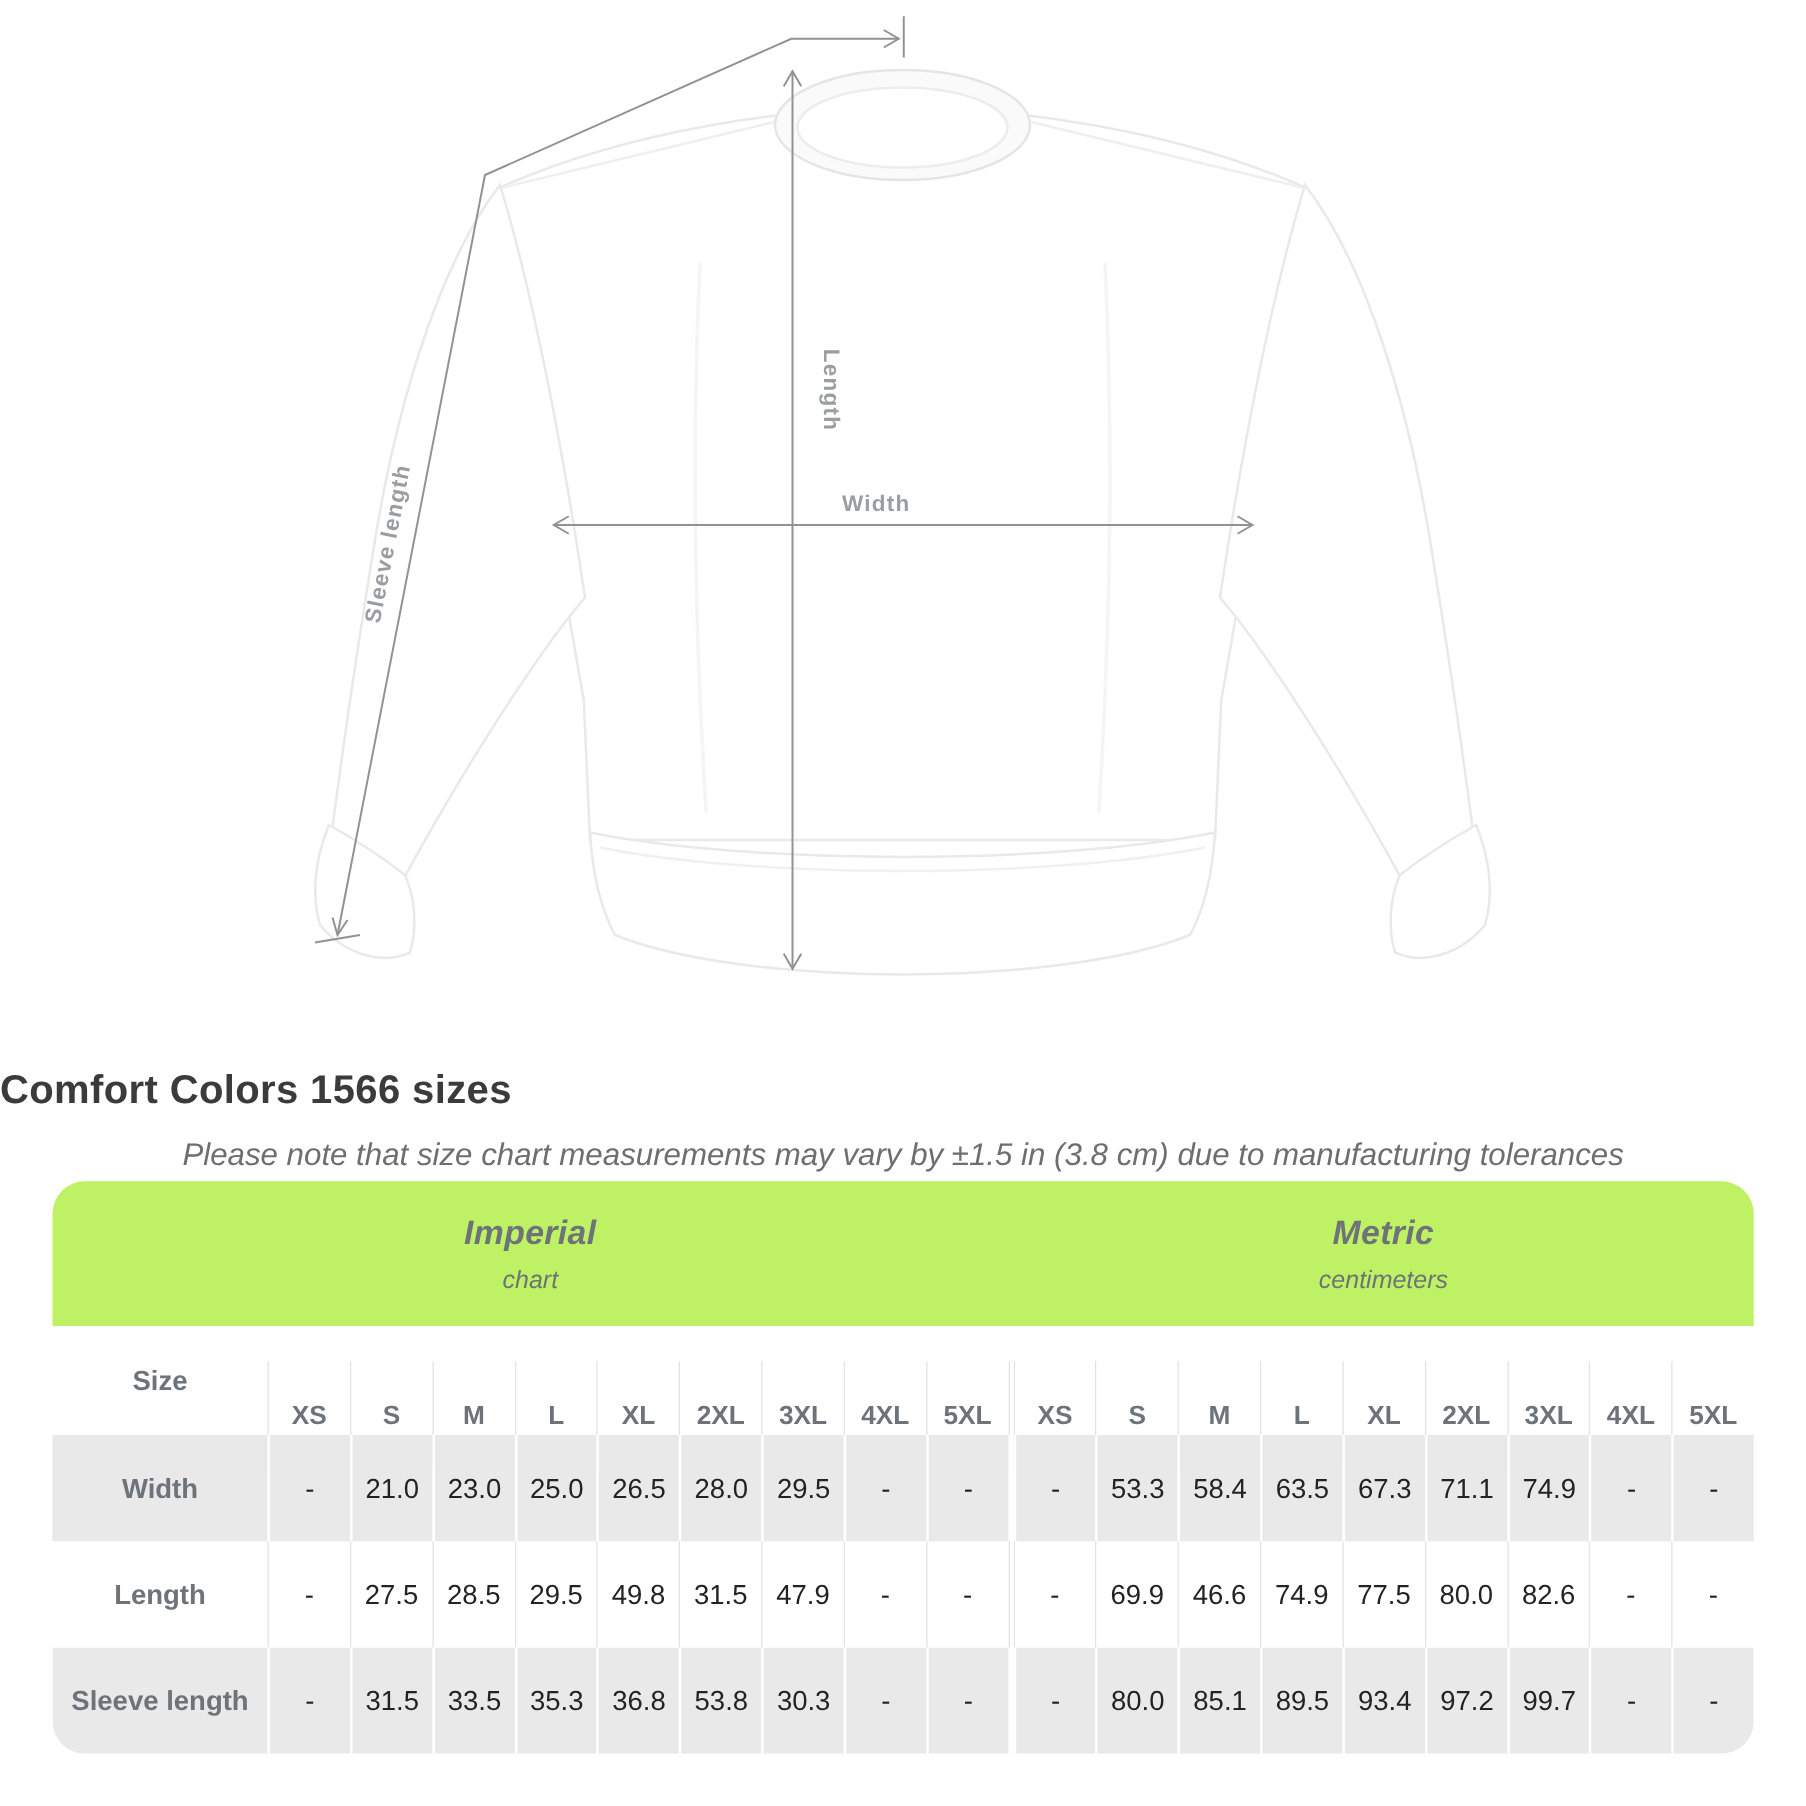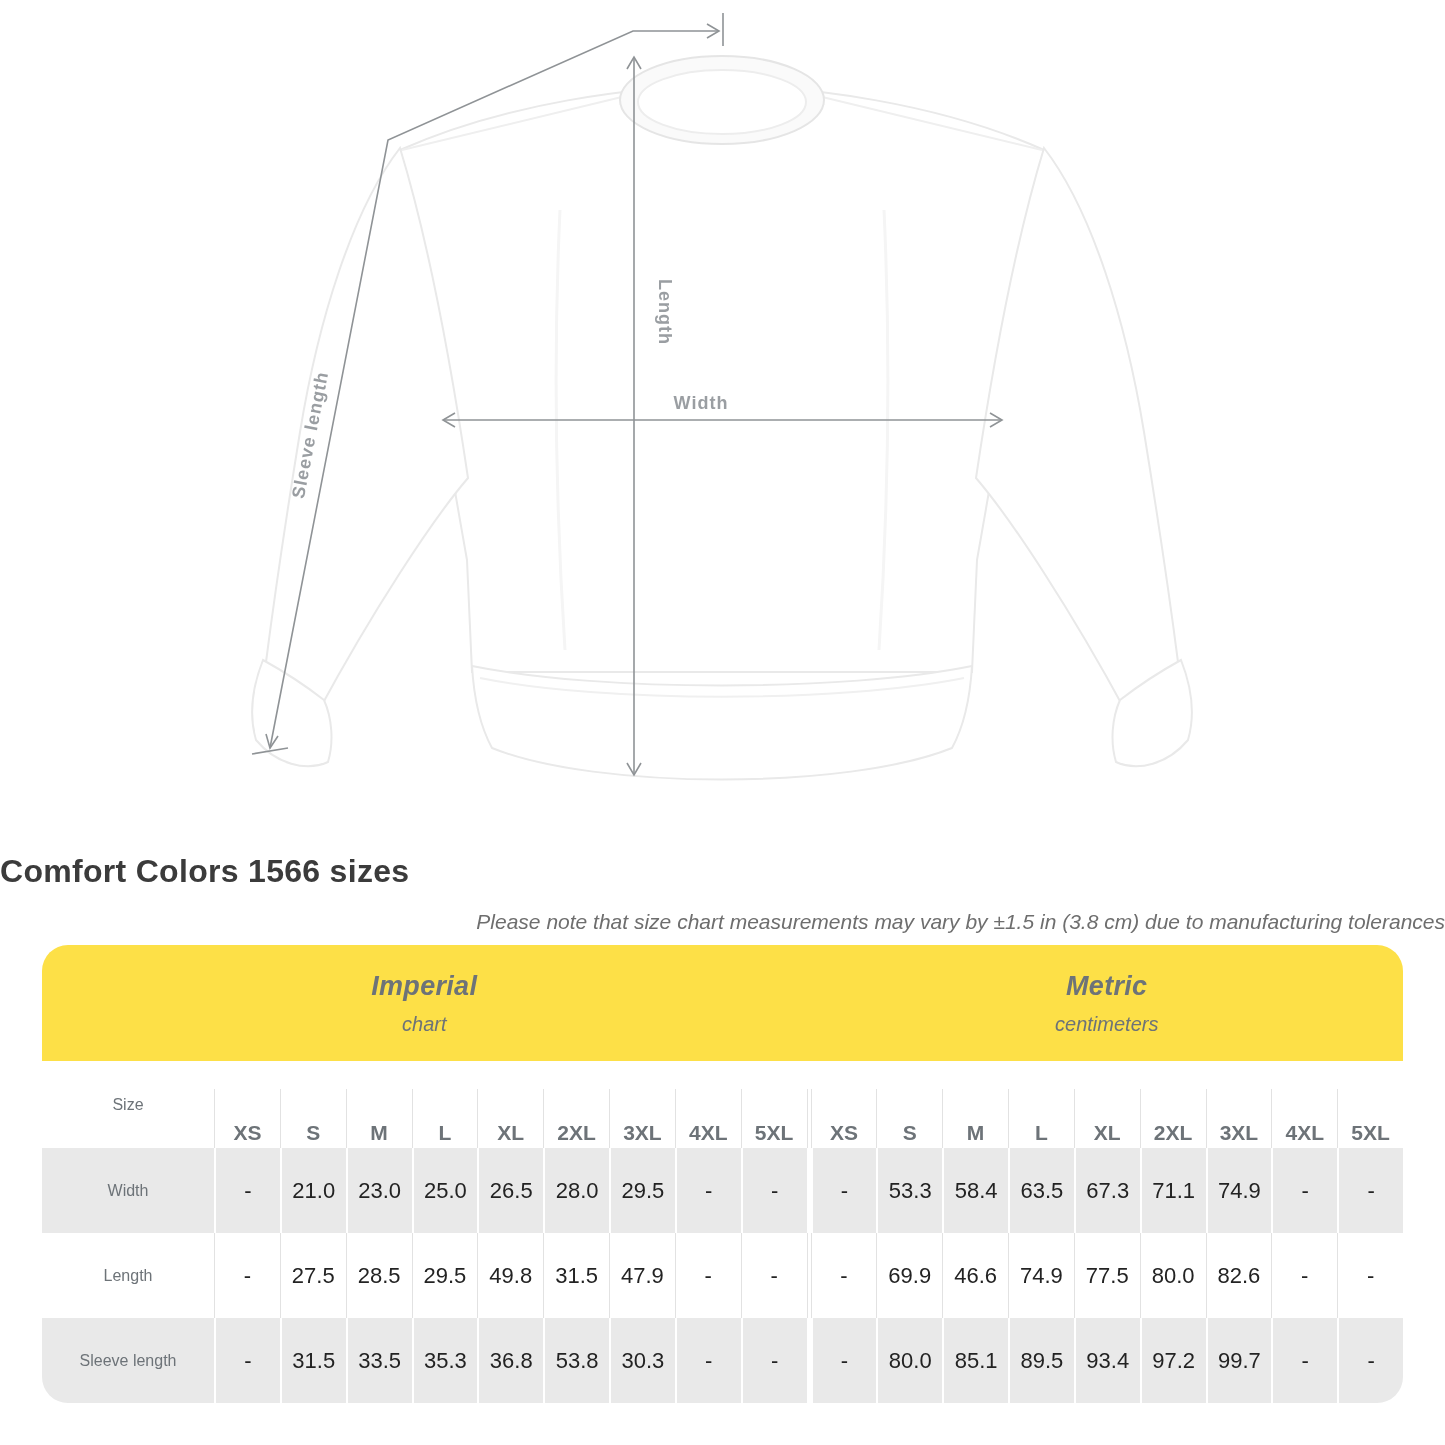--- a/index.html
+++ b/index.html
@@ -10,53 +10,53 @@
   }
   .diagram { position:absolute; top:0; left:0; }
 
   .title {
     position:absolute; top:853px; left:0; width:100%;
     text-align:left; font-size:32px; font-weight:700; color:#3b3b3b;
     letter-spacing:0.3px;
   }
   .subtitle {
     position:absolute; top:910px; left:0; width:100%;
-    text-align:right; font-size:21px; font-style:italic; color:#6e6e6e;
+    text-align:center; font-size:25px; font-style:italic; color:#6e6e6e;
   }
 
   .size-table { position:absolute; top:945px; left:42px; width:1361px; }
 
   .row {
     display:grid;
     grid-template-columns:172px repeat(9,1fr) 4px repeat(9,1fr);
   }
 
   .band-row {
-    height:116px; background:#fde047; border-radius:26px 26px 0 0;
+    height:116px; background:#bef264; border-radius:26px 26px 0 0;
     align-items:center;
   }
   .unit-block { display:flex; flex-direction:column; align-items:center; justify-content:center; gap:11px; }
   .unit-block.imperial { grid-column:1 / 11; }
   .unit-block.metric  { grid-column:12 / 21; }
   .unit-label { font-size:27px; font-weight:700; font-style:italic; color:#6d7378; letter-spacing:0.3px; }
   .unit-sub   { font-size:20px; font-style:italic; color:#6d7378; }
 
   .cell { height:100%; display:flex; align-items:center; justify-content:center; }
 
   .header-row { height:87px; background:#ffffff; }
   .header-row .cell + .cell { border-left:1px solid #e2e2e2;margin-top:28px; }
 
   .data-row { height:85px; background:#ffffff; }
   .data-row.white .cell + .cell { border-left:1px solid #e2e2e2; }
   .data-row.gray .cell { background:#e9e9e9; }
   .data-row.gray .cell + .cell { border-left:2px solid #ffffff; }
   .data-row.gray .cell.spacer-cell { background:#ffffff; }
   .data-row.last { border-radius:0 0 26px 26px; overflow:hidden; }
 
-  .label-cell { font-weight:400; font-size:16px; color:#6d7378; }
+  .label-cell { font-weight:700; font-size:22px; color:#6d7378; }
   .head-cell  { font-weight:700; font-size:21px; color:#6d7378; }
   .num-cell   { font-size:22px; color:#232323; }
 
   .svg-label { font-family:"Liberation Sans", sans-serif; font-size:18px; font-weight:700; letter-spacing:1px; }
 </style>
 </head>
 <body>
 
 <div class="page">
 

